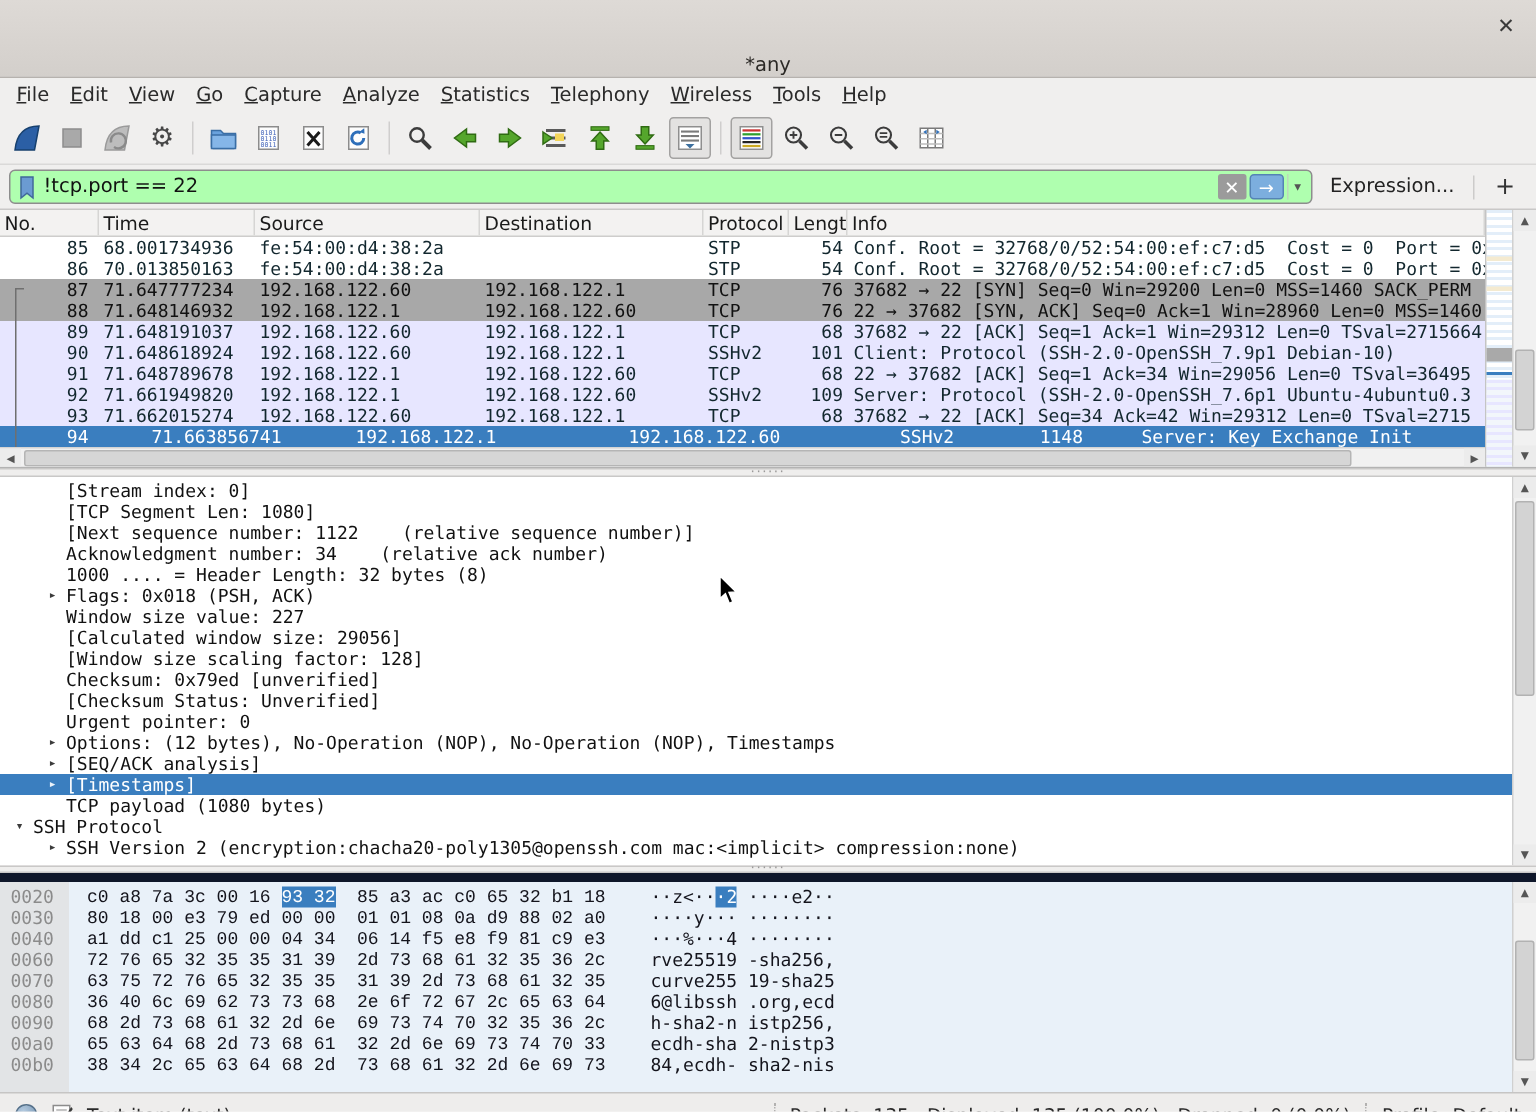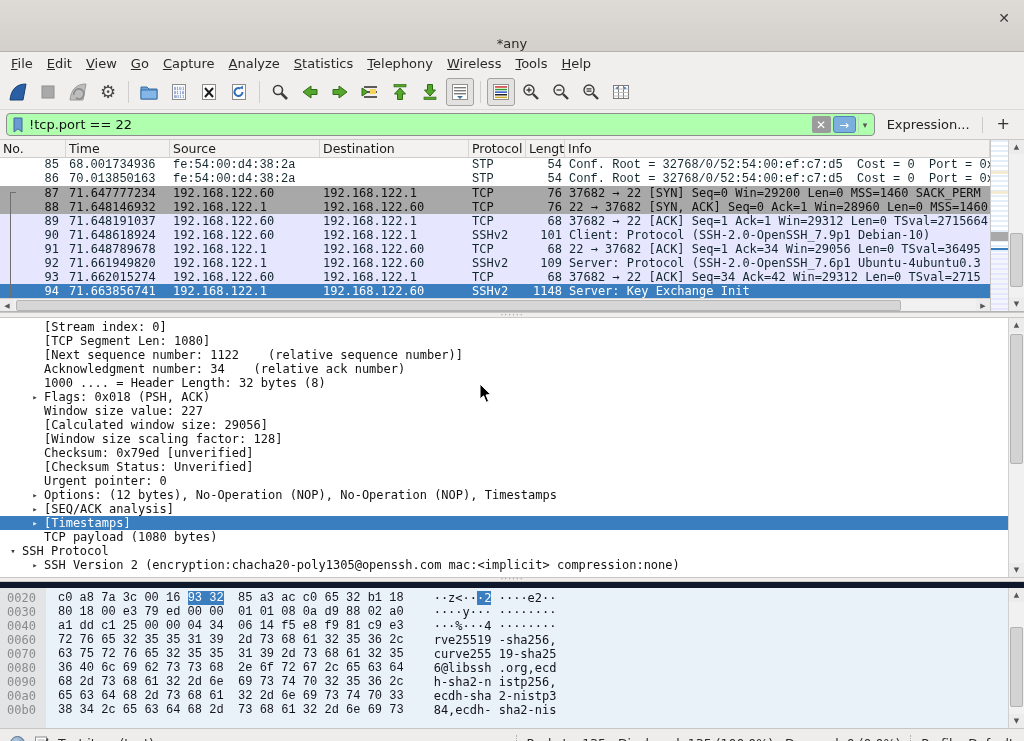--- a/index.html
+++ b/index.html
@@ -56,24 +56,24 @@
   .pl-rows { flex:none; height:140px; position:relative; font:12px "DejaVu Sans Mono",monospace; overflow:hidden; background:#fff; }
   .pl-row { height:14px; line-height:14px; display:flex; white-space:pre; }
   .pl-row span { overflow:hidden; flex:none; }
   .c-no { width:66px; text-align:right; padding-right:7px; }
   .c-time { width:104px; padding-left:3px; }
   .c-src { width:150px; padding-left:3px; }
   .c-dst { width:149px; padding-left:3px; }
   .c-proto { width:57px; padding-left:3px; }
   .c-len { width:39px; text-align:right; padding-right:3px; }
   .c-info { flex:1 !important; padding-left:4px; }
-  .row-stp { background:#ffffff; color:#12272e;font-family:Liberation Mono, monospace; }
+  .row-stp { background:#ffffff; color:#12272e; }
   .row-syn { background:#a8a8a8; color:#111; }
   .row-tcp { background:#e7e6ff; color:#12272e; }
-  .row-sel { background:#3a7ebf; color:#fff; }
+  .row-sel { background:#3a7ebf; color:#fff;gap:32px; }
   .bracket { position:absolute; left:10px; top:34px; bottom:0; width:6px;
     border-left:1px solid #6f6f6f; border-top:1px solid #6f6f6f; }
   .pl-hscroll { flex:none; height:14px; background:#f1f1f1; border-top:1px solid #d4d4d4; display:flex; align-items:stretch; }
   .hsb-btn { width:14px; flex:none; display:flex; align-items:center; justify-content:center; font-size:7px; color:#555; background:#ececec; }
   .hsb-track { flex:1; position:relative; }
   .hsb-thumb { position:absolute; top:1px; bottom:1px; left:2px; width:92%; background:#d6d6d6; border:1px solid #b5b5b5; border-radius:2px; }
   .pl-minimap { width:18px; flex:none; border-left:1px solid #c4c4c4; position:relative;
     background:repeating-linear-gradient(to bottom,#e3eef9 0px,#e3eef9 2px,#ffffff 2px,#ffffff 5px); }
   .mm-cream1 { position:absolute; left:0; right:0; top:18%; height:3px; background:#f4ead0; }
   .mm-cream2 { position:absolute; left:0; right:0; top:30%; height:3px; background:#f4ead0; }

